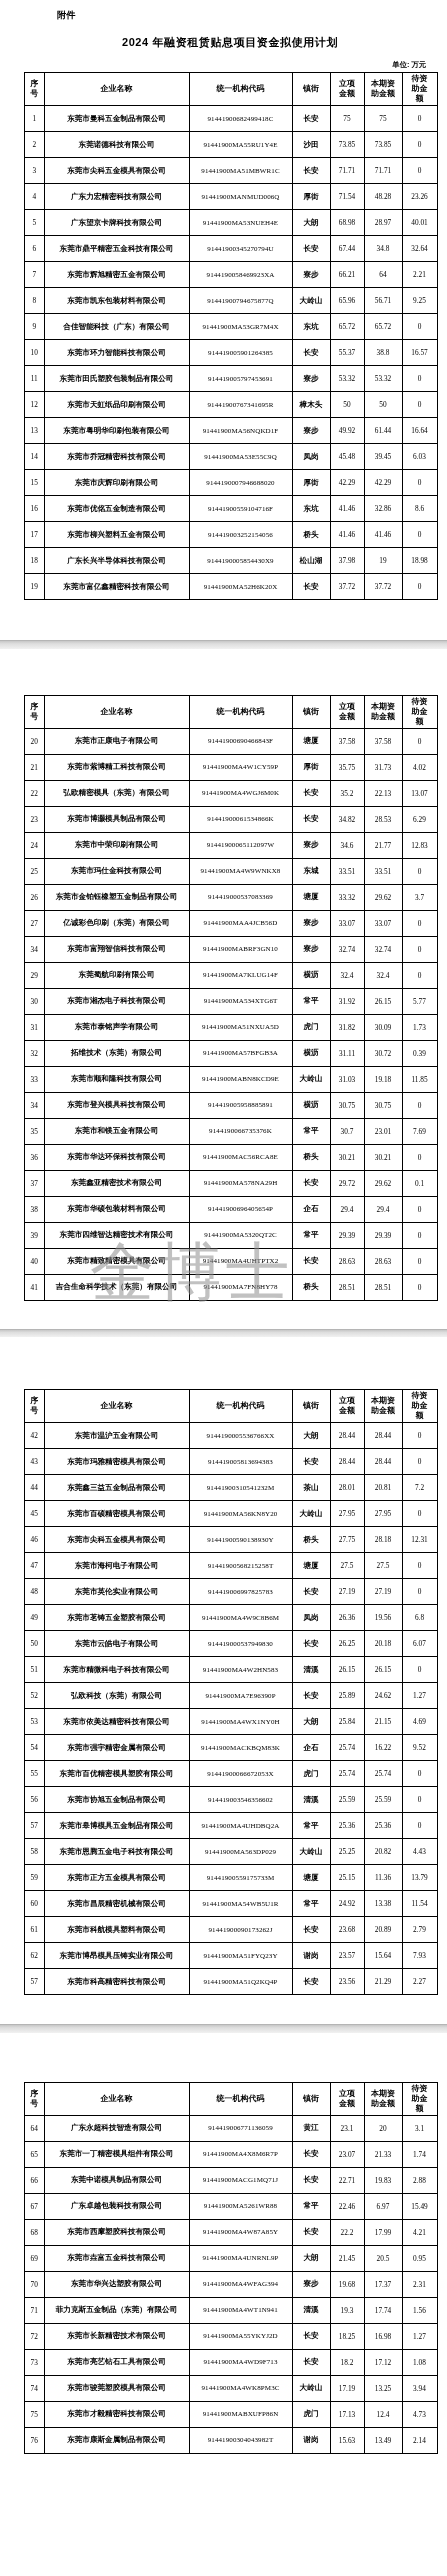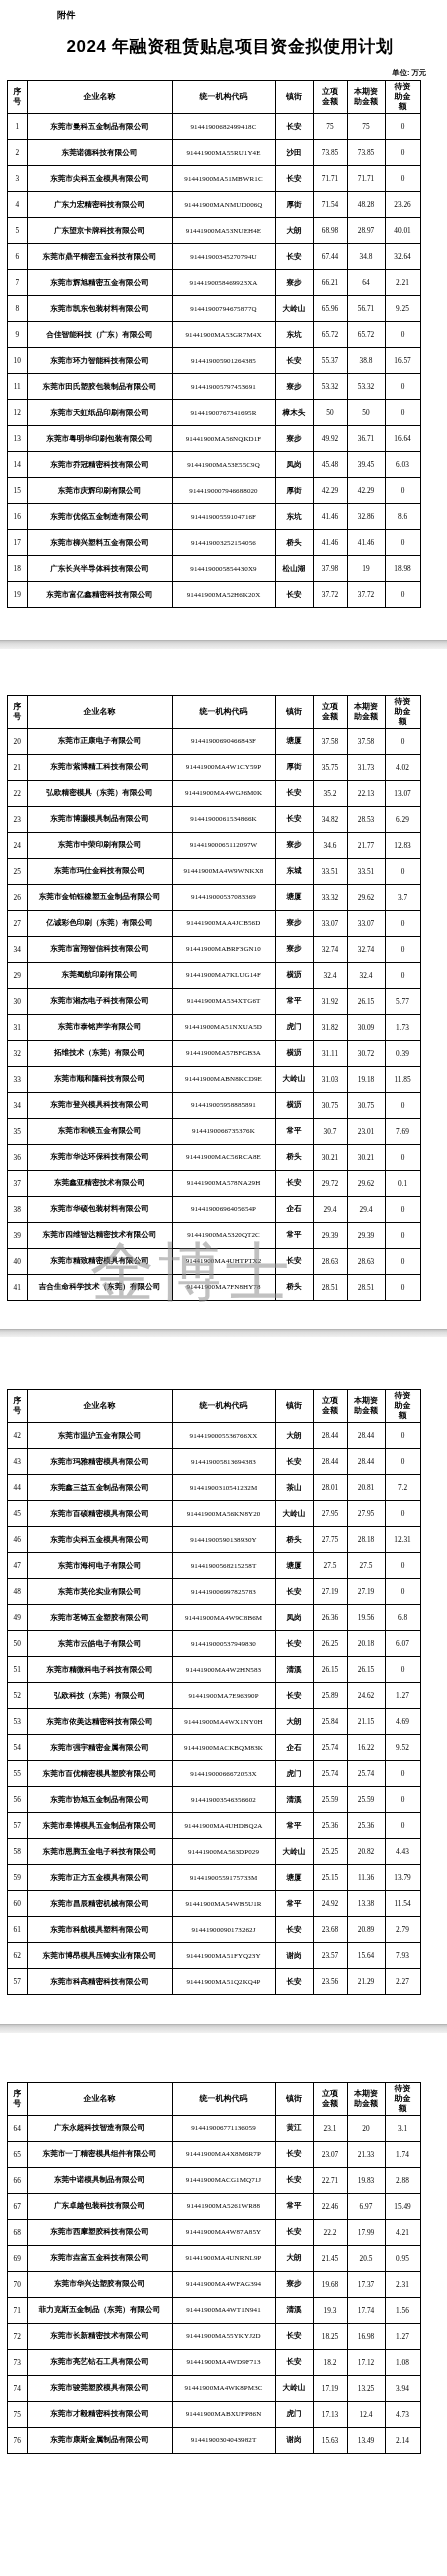--- a/index.html
+++ b/index.html
@@ -21,36 +21,36 @@
     border-top:0.6px solid #b5b5b5;
     box-sizing:border-box;
   }
   .attachment-label{
     margin:8.5px 0 0 57px;
     font-size:9.2px;font-weight:bold;
   }
   .doc-title{
     margin-top:13.4px;
     text-align:center;
-    font-size:17px;
+    font-size:11px;
     font-weight:bold;
     letter-spacing:0.6px;
     margin-left:12px;
   }
   .unit-note{
     margin:9.8px 22px 2.4px 0;
     text-align:right;
     font-size:7.3px;
     font-weight:bold;
   }
   table.subsidy-table{
     border-collapse:collapse;
     table-layout:fixed;
     width:412px;
-    margin-left:7px;
+    margin-left:24px;
   }
   .page-2 table.subsidy-table{margin-top:46px;}
   .page-3 table.subsidy-table{margin-top:52px;}
   .page-4 table.subsidy-table{margin-top:49px;}
   .subsidy-table th,.subsidy-table td{
     border:0.6px solid #000;
     text-align:center;
     vertical-align:middle;
     overflow:hidden;
   }
@@ -217,21 +217,21 @@
               <td class="col-num">50</td>
               <td class="col-num">50</td>
               <td class="col-num">0</td>
             </tr>
             <tr>
               <td class="col-index">13</td>
               <td class="col-company">东莞市粤明华印刷包装有限公司</td>
               <td class="col-code">91441900MA56NQKD1F</td>
               <td class="col-town">寮步</td>
               <td class="col-num">49.92</td>
-              <td class="col-num">36.71</td>
+              <td class="col-num">61.44</td>
               <td class="col-num">16.64</td>
             </tr>
             <tr>
               <td class="col-index">14</td>
               <td class="col-company">东莞市乔冠精密科技有限公司</td>
               <td class="col-code">91441900MA53E55C9Q</td>
               <td class="col-town">凤岗</td>
               <td class="col-num">45.48</td>
               <td class="col-num">39.45</td>
               <td class="col-num">6.03</td>

